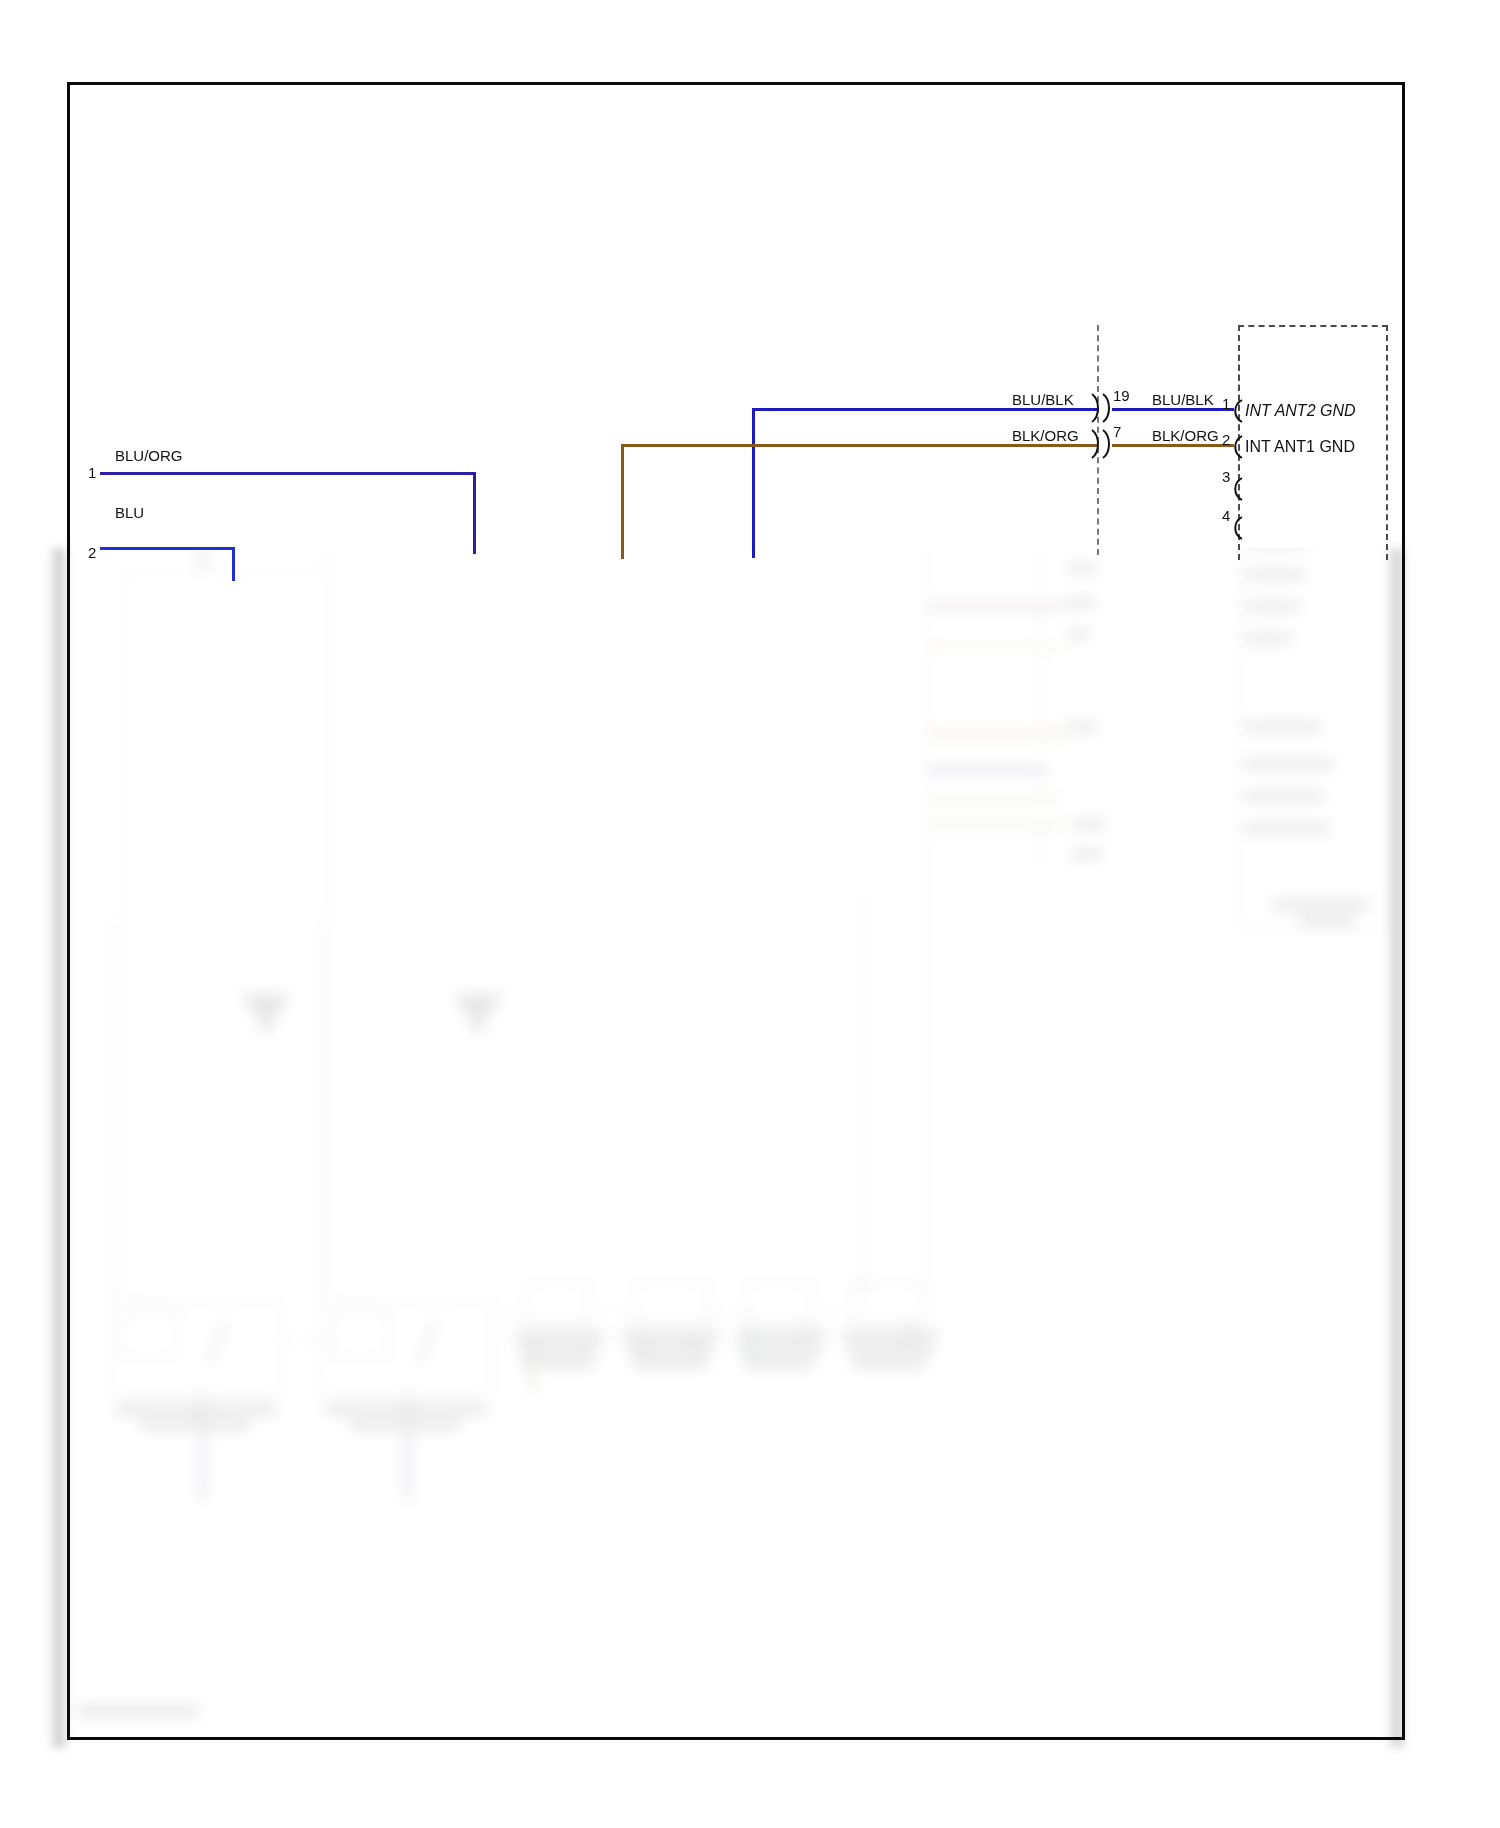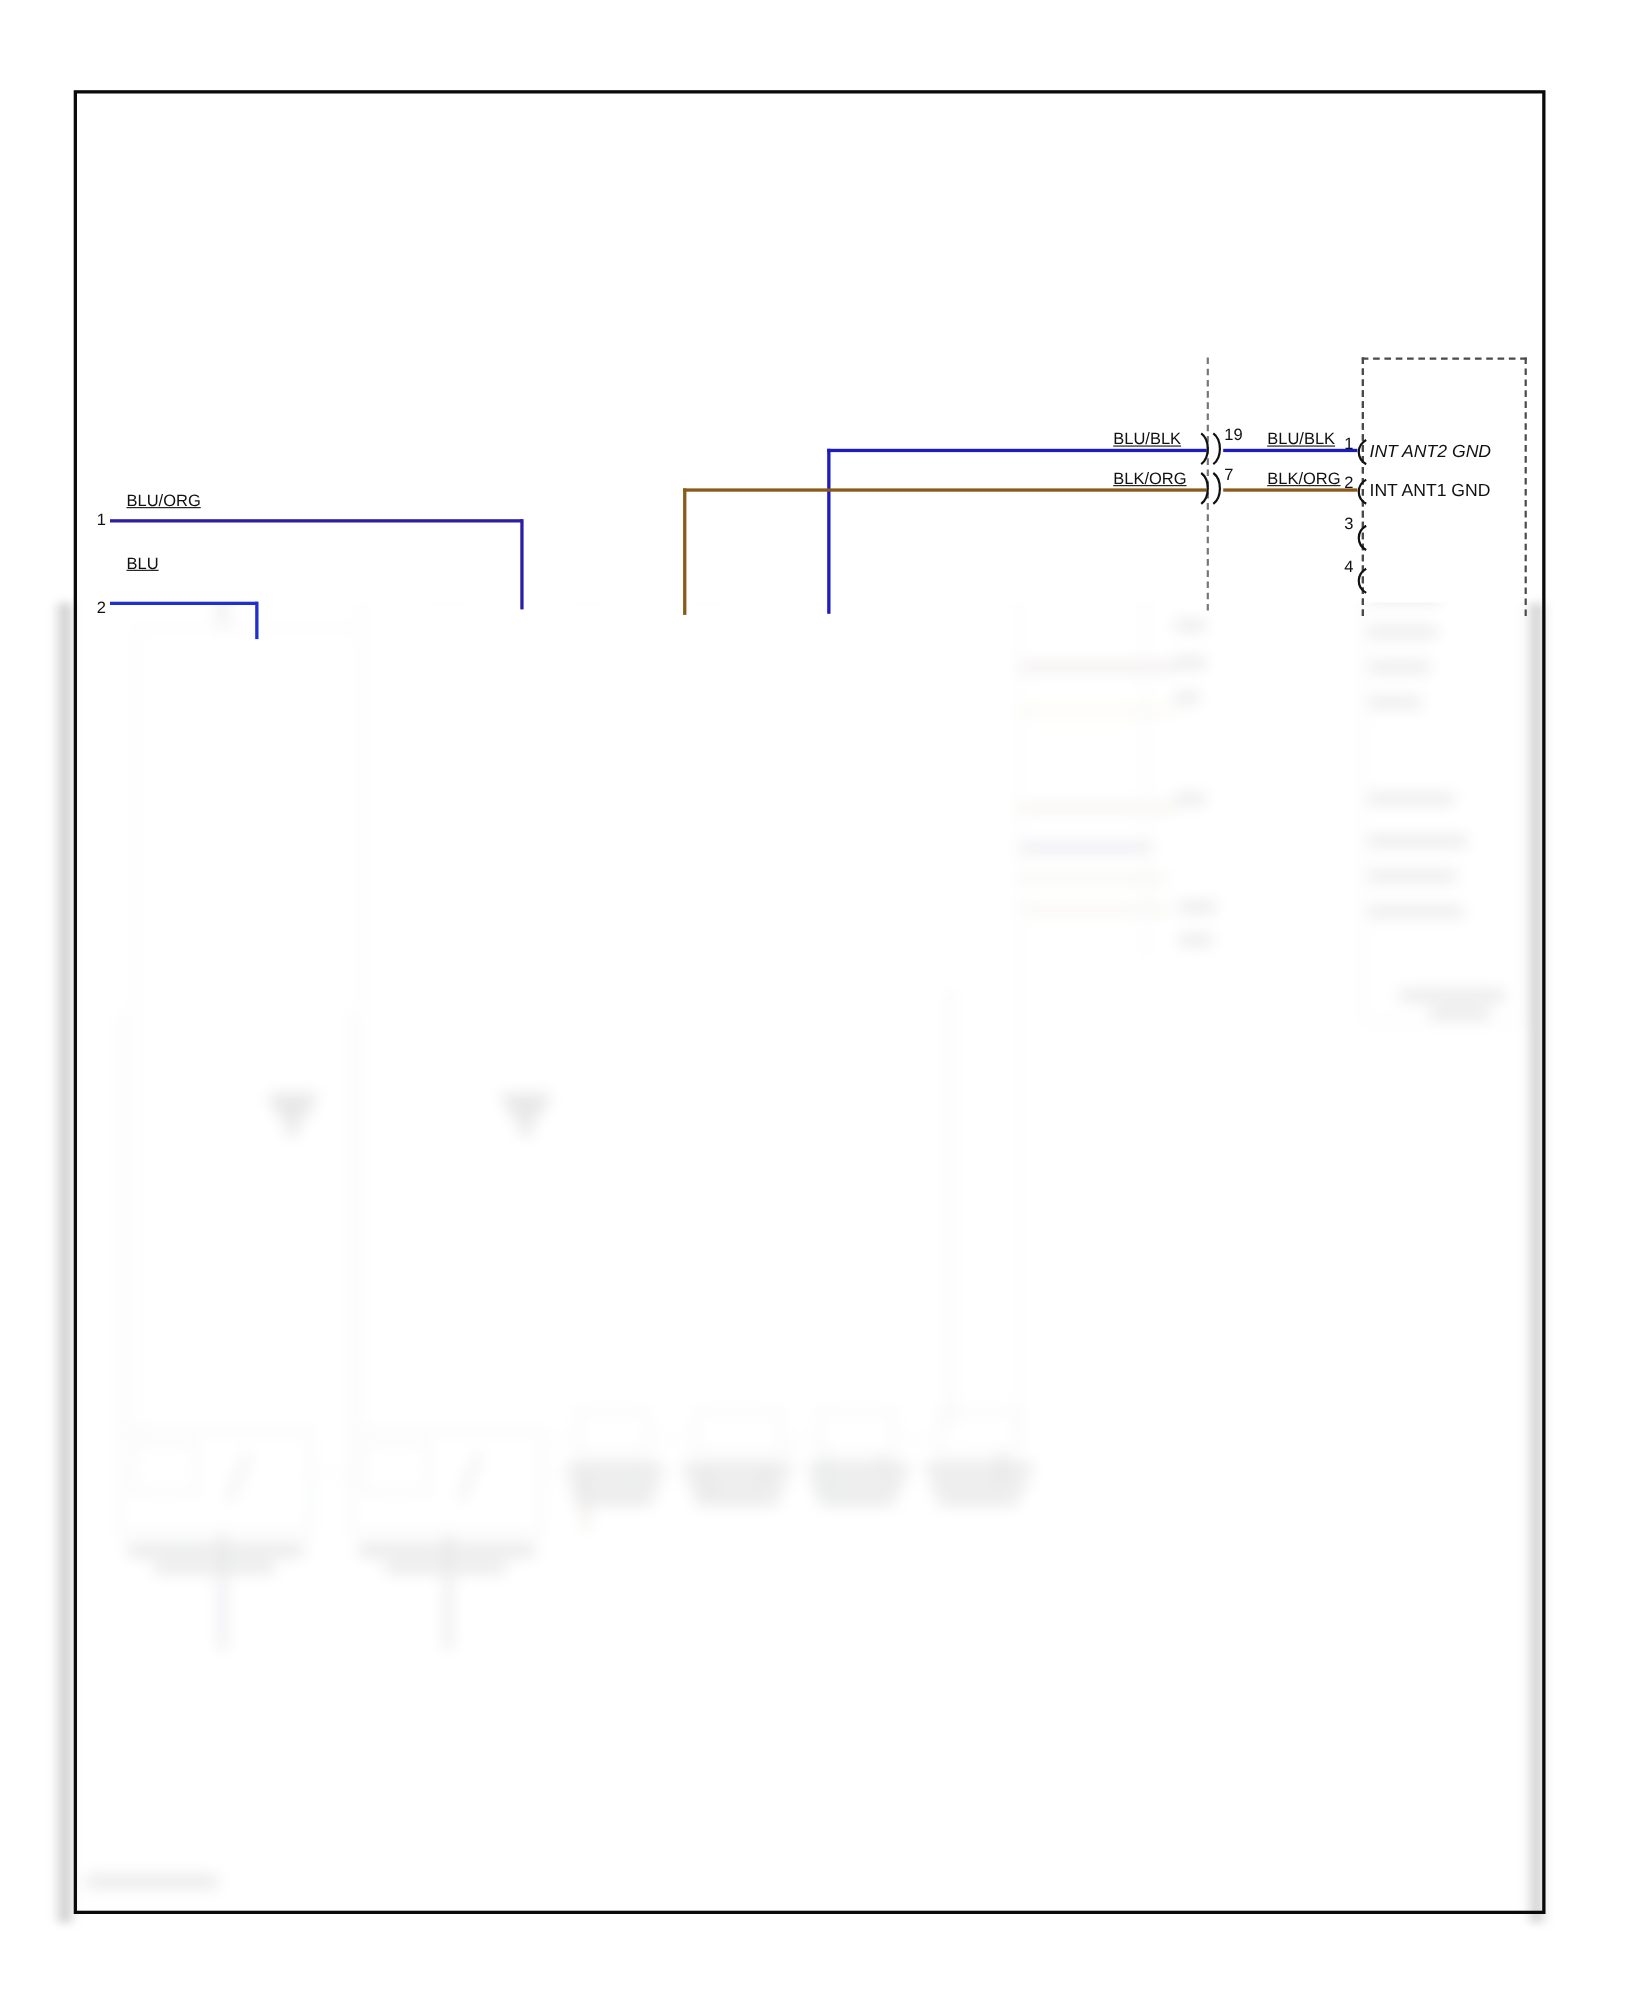--- a/index.html
+++ b/index.html
@@ -54,21 +54,20 @@
 
   
   .wh{position:absolute;height:0;border-top-width:3px;border-top-style:solid;}
   .wv{position:absolute;width:0;border-left-width:3px;border-left-style:solid;}
 
   .lbl{
     position:absolute;
     font-size:15px;color:#111;
     white-space:nowrap;
     line-height:1;
-    text-decoration:underline;
   }
   .pin{
     position:absolute;font-size:15px;color:#111;white-space:nowrap;line-height:1;
   }
   .termlbl{
     position:absolute;font-size:16px;color:#111;white-space:nowrap;line-height:1;
   }
   
   .dashbox{
     position:absolute;border:2px dashed #4a4a4a;box-sizing:border-box;background:transparent;

